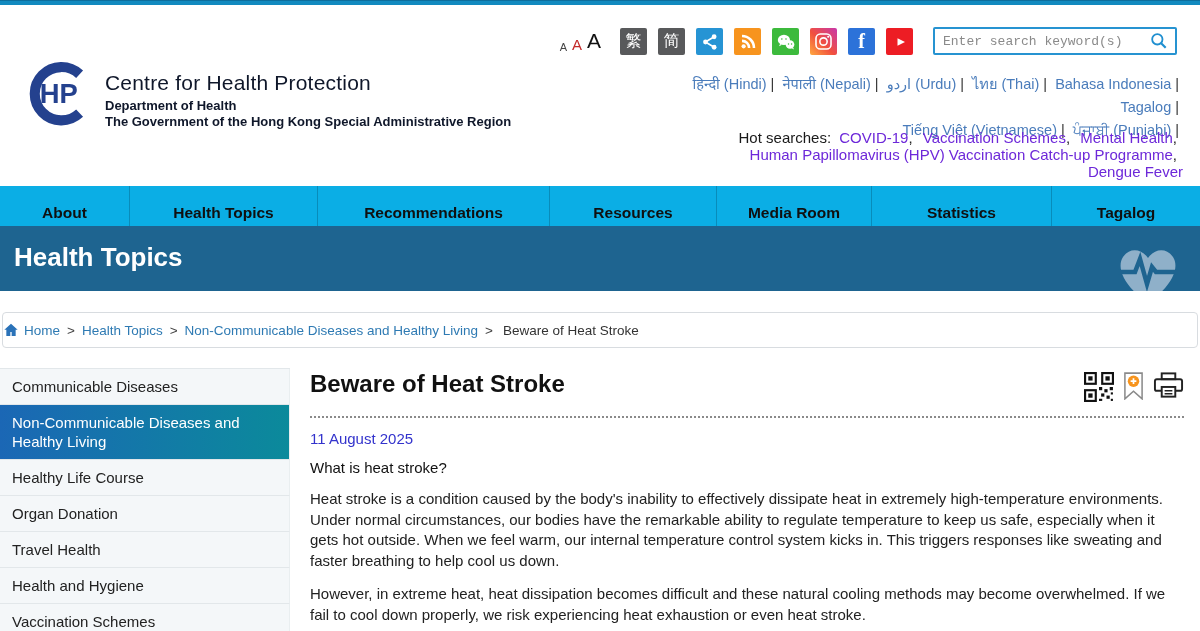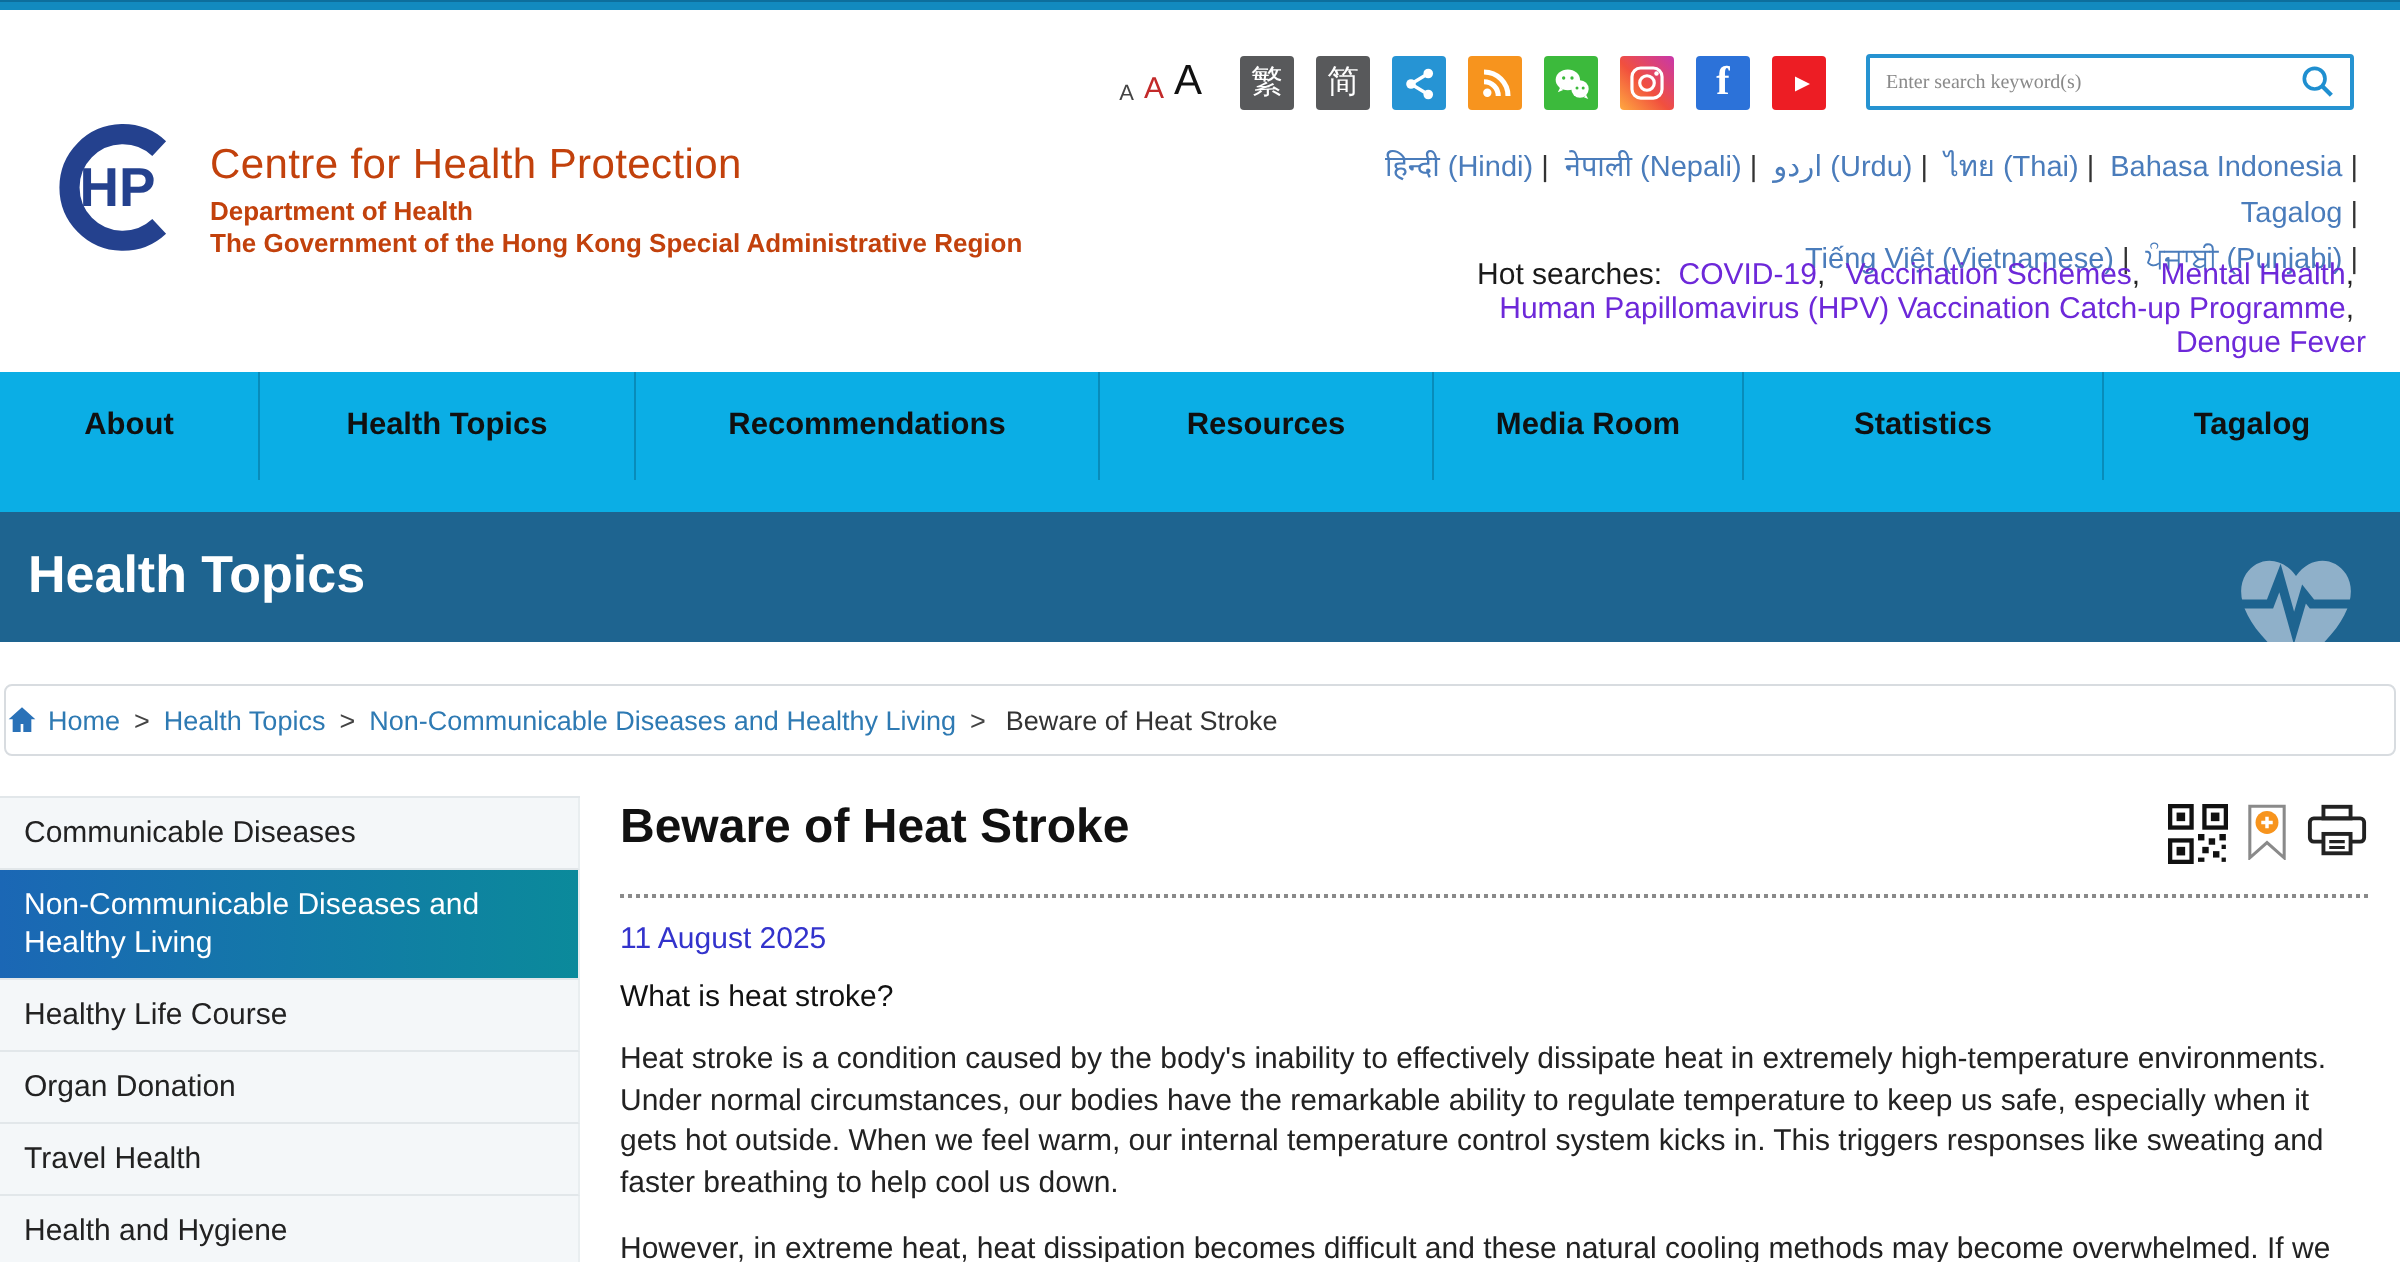--- a/index.html
+++ b/index.html
@@ -6,21 +6,21 @@
   html, body { width: 1200px; height: 631px; overflow: hidden; background: #fff;
     font-family: "Liberation Sans", sans-serif; }
   a { text-decoration: none; cursor: pointer; }
 
   
   .topbar { height: 5px; background: #128abf; border-top: 1px solid #0d6e9c; }
 
   
   .header { position: relative; height: 181px; background: #fff; }
   .logo-wrap { position: absolute; left: 22px; top: 50px; display: flex; gap: 11px; }
-  .logo-text { margin-top: 16px; color: #c2410c; }
+  .logo-text { margin-top: 16px; color: #0f172a; }
   .logo-title { font-size: 21px; letter-spacing: .2px; }
   .logo-dept { font-size: 13px; font-weight: bold; margin-top: 3px; }
   .logo-gov { font-size: 13px; font-weight: bold; margin-top: 1px; }
 
   .controls-row { position: absolute; top: 22px; right: 23px; display: flex;
     align-items: flex-end; gap: 11px; }
   .sizers { display: flex; align-items: flex-end; gap: 5px; margin-right: 8px; padding-bottom: 2px; }
   .sz-s { font-size: 11px; color: #444; }
   .sz-m { font-size: 15px; color: #c32a2a; }
   .sz-l { font-size: 21px; color: #111; }
@@ -29,37 +29,37 @@
   .sq-gray { background: #58595b; color: #fff; font-size: 16px; }
   .sq-share { background: #2694d4; }
   .sq-rss { background: #f7941e; }
   .sq-wechat { background: #3cba3c; }
   .sq-insta { background: linear-gradient(45deg, #ffa940 0%, #f1503e 45%, #c837ab 100%); }
   .sq-fb { background: #2c72d9; color: #fff; font-weight: bold; font-size: 20px;
     font-family: "Liberation Serif", serif; }
   .sq-yt { background: #ed1d24; }
   .search-box { width: 244px; height: 28px; border: 2px solid #2693d1; border-radius: 2px;
     margin-left: 9px; display: flex; align-items: center; background: #fff; }
-  .search-box input { flex: 1; border: none; outline: none; font-size: 10px; color: #0f766e;
-    padding: 0 4px 0 8px; font-family: Liberation Serif, serif; background: transparent; }
+  .search-box input { flex: 1; border: none; outline: none; font-size: 13px; color: #0f766e;
+    padding: 0 4px 0 8px; font-family: Liberation Mono, monospace; background: transparent; }
   .search-box input::placeholder { color: #8a8a8a; }
 
   .lang-row { position: absolute; top: 68px; right: 17px; width: 540px; text-align: right;
     font-size: 14.5px; line-height: 23px; color: #333; }
   .lang-row a { color: #4a7cbb; }
   .lang-row .sep { color: #333; margin: 0 4px; }
 
   .hot-row { position: absolute; top: 124px; right: 17px; width: 540px; text-align: right;
     font-size: 15px; line-height: 17px; }
   .hot-label { color: #1a1a1a; margin-right: 4px; }
   .hot-row a { color: #6d28d9; margin-top: 41px; }
   .hot-row .sep { color: #222; margin-right: 6px; }
 
   
-  .nav { display: flex; height: 70px; background: #0baee5; }
+  .nav { display: flex; height: 40px; background: #0baee5; }
   .nav a { display: block; height: 54px; line-height: 54px; text-align: center;
     font-size: 15.5px; font-weight: bold; color: #101010;
     border-right: 1px solid rgba(0,40,60,0.25); }
   .nav a:nth-child(1) { width: 130px; }
   .nav a:nth-child(2) { width: 188px; }
   .nav a:nth-child(3) { width: 232px; }
   .nav a:nth-child(4) { width: 167px; }
   .nav a:nth-child(5) { width: 155px; }
   .nav a:nth-child(6) { width: 180px; }
   .nav a:nth-child(7) { width: 148px; border-right: none; }

